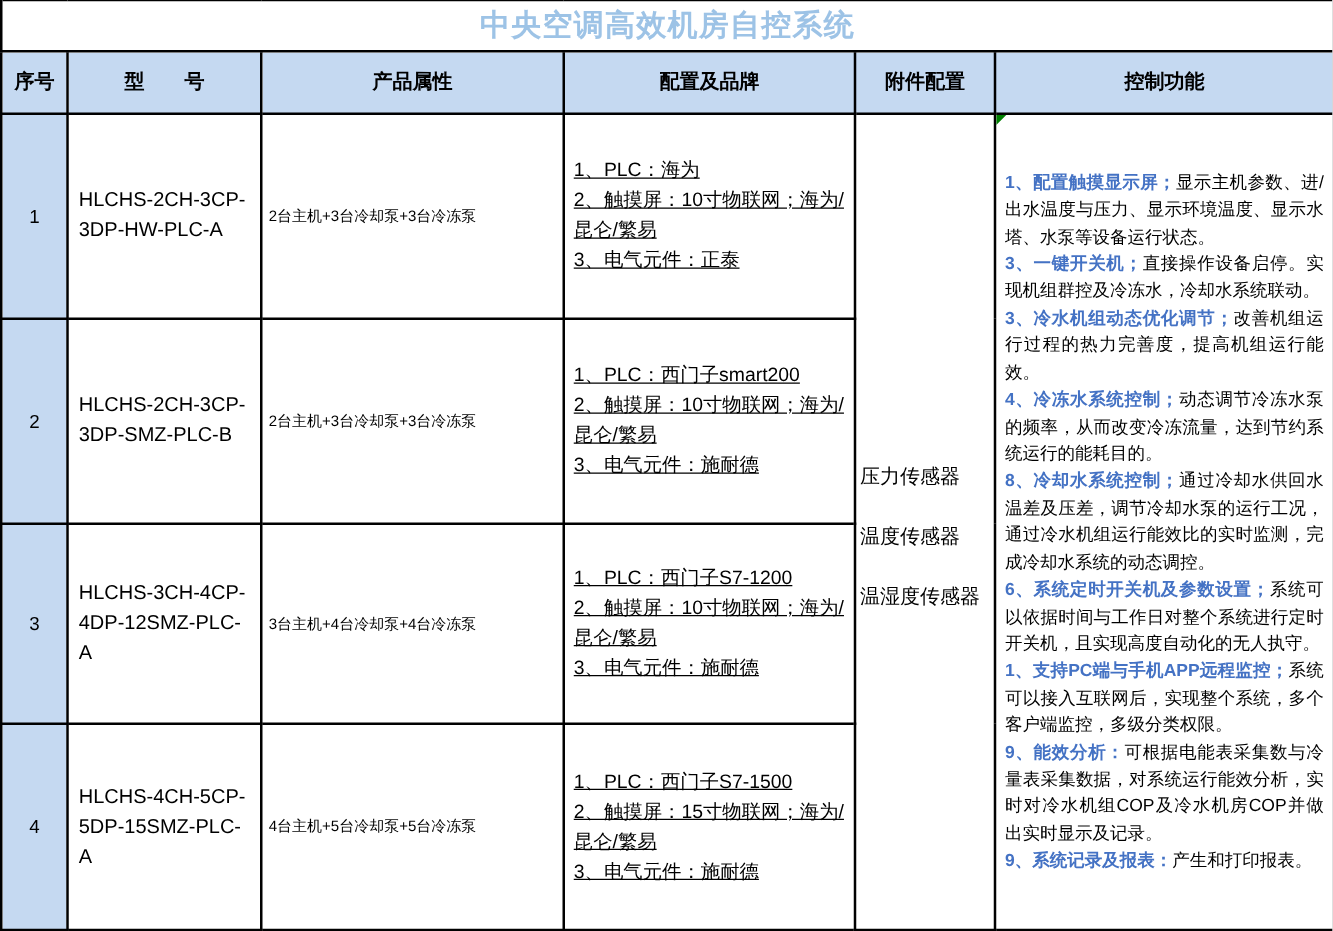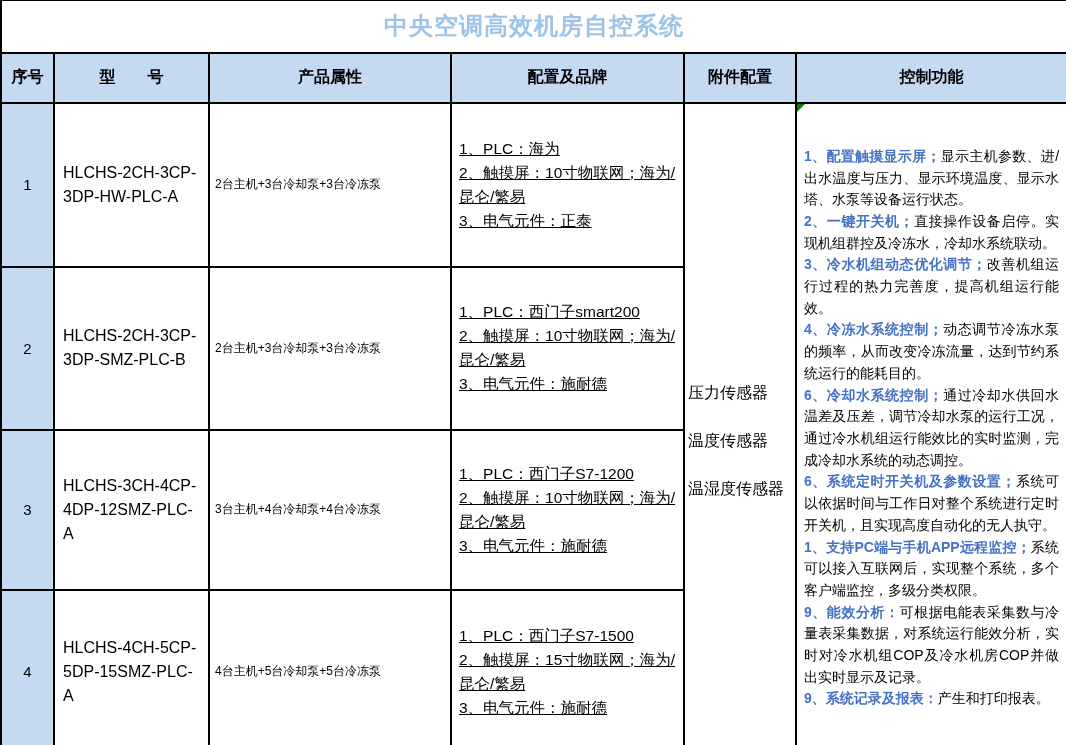--- a/index.html
+++ b/index.html
@@ -40,21 +40,21 @@
   <colgroup>
     <col style="width:53px">
         <col style="width:155px">
         <col style="width:242px">
     <col style="width:233px">
         <col style="width:112px">
         <col style="width:271px">
   </colgroup>
 
   <tbody>
-        <tr class="title-row" style="height:52px">
+        <tr class="title-row" style="height:40px">
     <td colspan="6">
       <span class="doc-title">中央空调高效机房自控系统</span>
     </td>
   </tr>
 
   <tr class="header-row" style="height:50px">
     <th>序号</th>
     <th>型　　号</th>
     <th>产品属性</th>
     <th>配置及品牌</th>
@@ -72,24 +72,24 @@
       <span class="config-line">3、电气元件：正泰</span>
     </td>
     <td class="accessory-cell" rowspan="4">
       <span class="accessory-line">压力传感器</span>
       <span class="accessory-line">温度传感器</span>
       <span class="accessory-line">温湿度传感器</span>
     </td>
     <td class="functions-cell" rowspan="4">
       <span class="corner-marker"></span>
       <div class="feature-item"><span class="feature-label">1、配置触摸显示屏；</span><span class="feature-desc">显示主机参数、进/出水温度与压力、显示环境温度、显示水塔、水泵等设备运行状态。</span></div>
-      <div class="feature-item"><span class="feature-label">2、一键开关机；</span><span class="feature-desc">直接操作设备启停。实现机组群控及冷冻水，冷却水系统联动。</span></div>
+      <div class="feature-item"><span class="feature-label">3、一键开关机；</span><span class="feature-desc">直接操作设备启停。实现机组群控及冷冻水，冷却水系统联动。</span></div>
       <div class="feature-item"><span class="feature-label">3、冷水机组动态优化调节；</span><span class="feature-desc">改善机组运行过程的热力完善度，提高机组运行能效。</span></div>
       <div class="feature-item"><span class="feature-label">4、冷冻水系统控制；</span><span class="feature-desc">动态调节冷冻水泵的频率，从而改变冷冻流量，达到节约系统运行的能耗目的。</span></div>
-      <div class="feature-item"><span class="feature-label">6、冷却水系统控制；</span><span class="feature-desc">通过冷却水供回水温差及压差，调节冷却水泵的运行工况，通过冷水机组运行能效比的实时监测，完成冷却水系统的动态调控。</span></div>
+      <div class="feature-item"><span class="feature-label">8、冷却水系统控制；</span><span class="feature-desc">通过冷却水供回水温差及压差，调节冷却水泵的运行工况，通过冷水机组运行能效比的实时监测，完成冷却水系统的动态调控。</span></div>
       <div class="feature-item"><span class="feature-label">6、系统定时开关机及参数设置；</span><span class="feature-desc">系统可以依据时间与工作日对整个系统进行定时开关机，且实现高度自动化的无人执守。</span></div>
       <div class="feature-item"><span class="feature-label">1、支持PC端与手机APP远程监控；</span><span class="feature-desc">系统可以接入互联网后，实现整个系统，多个客户端监控，多级分类权限。</span></div>
       <div class="feature-item"><span class="feature-label">9、能效分析：</span><span class="feature-desc">可根据电能表采集数与冷量表采集数据，对系统运行能效分析，实时对冷水机组COP及冷水机房COP并做出实时显示及记录。</span></div>
       <div class="feature-item"><span class="feature-label">9、系统记录及报表：</span><span class="feature-desc">产生和打印报表。</span></div>
     </td>
   </tr>
 
   <tr style="height:163px">
     <td class="no-cell">2</td>
     <td class="model-cell">HLCHS-2CH-3CP-3DP-SMZ-PLC-B</td>

